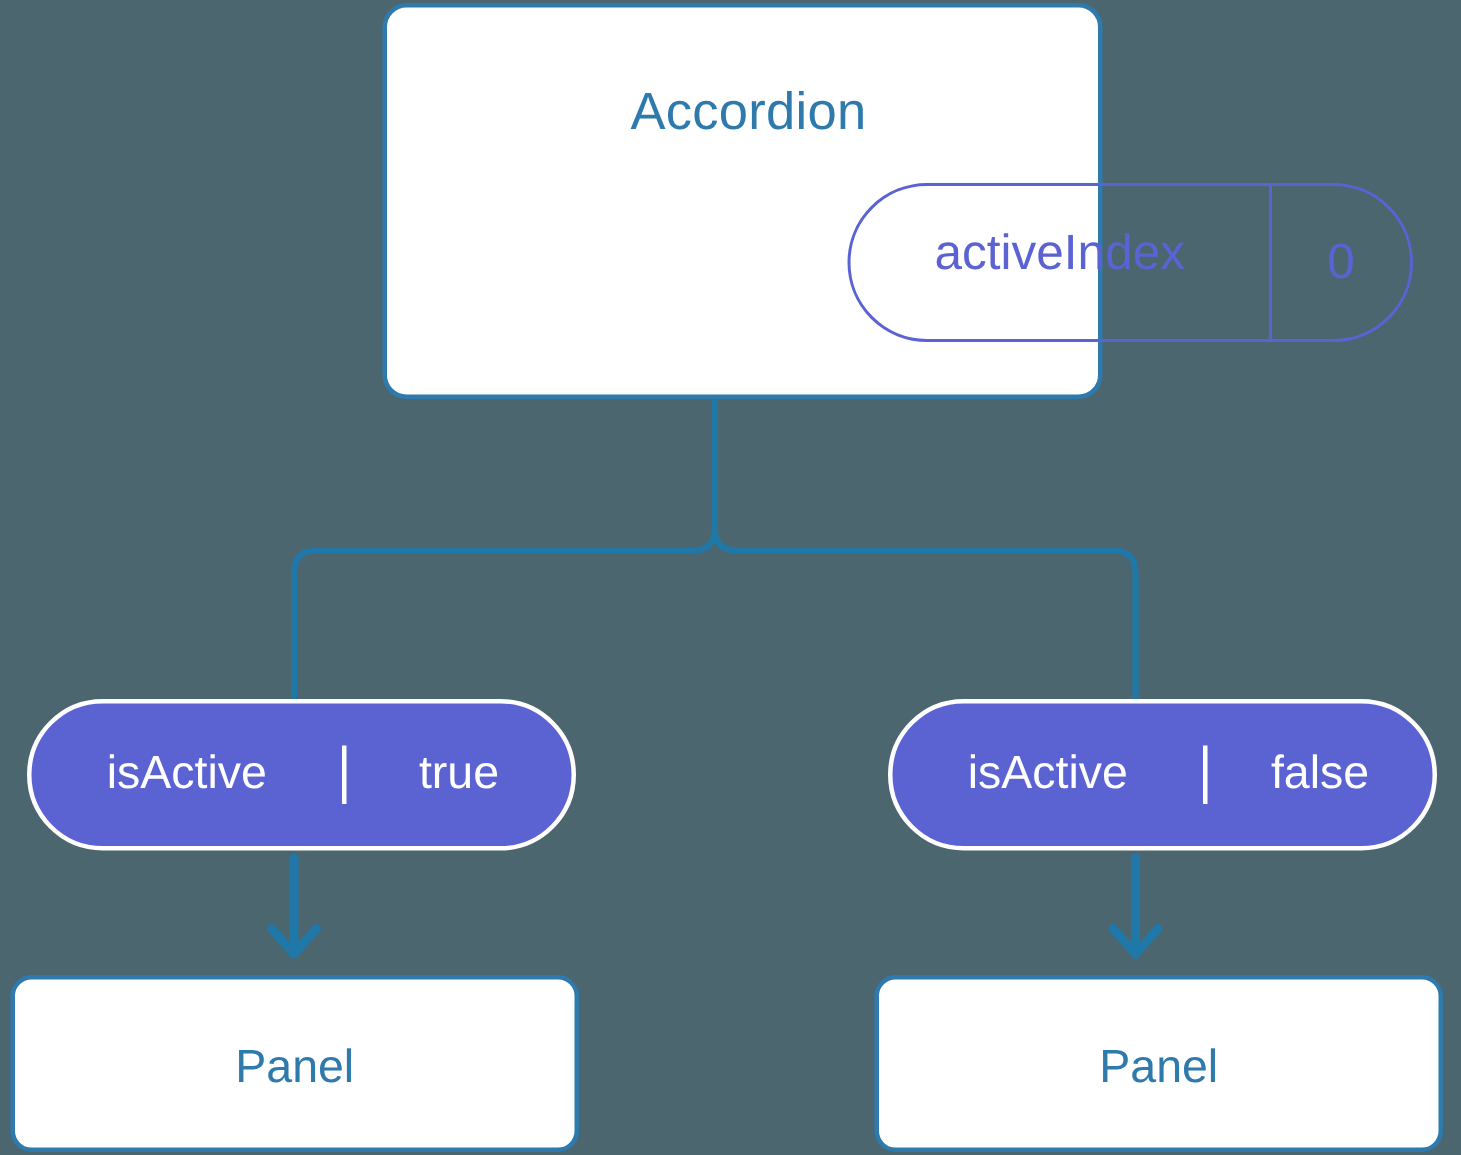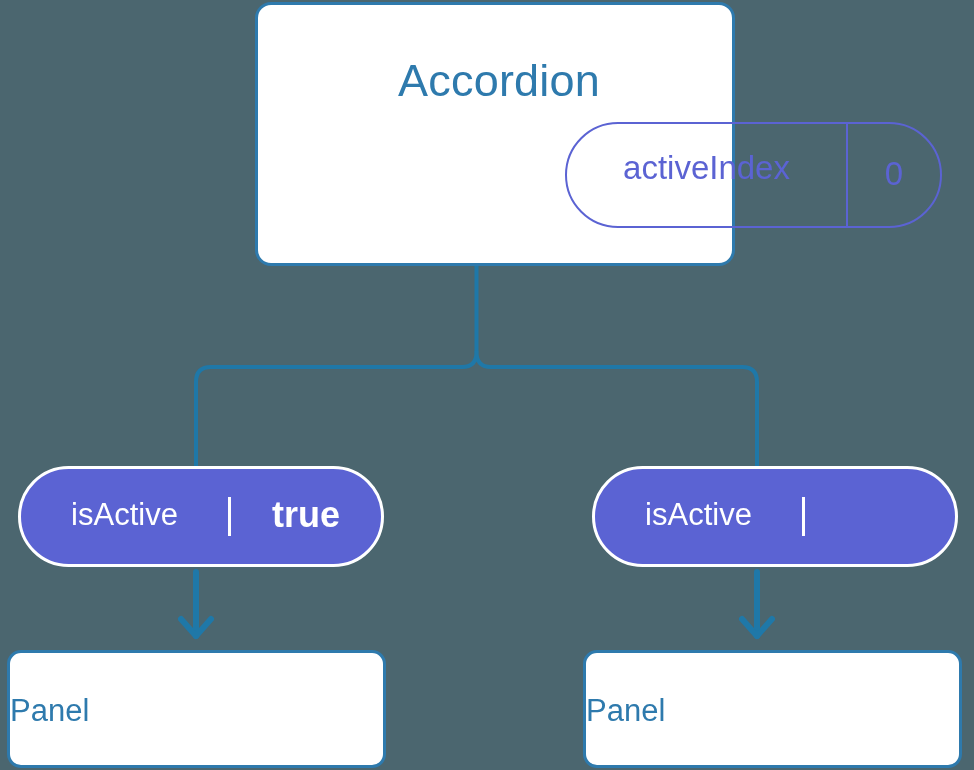--- a/index.html
+++ b/index.html
@@ -40,21 +40,21 @@
     width: 480px;
     height: 264px;
     border-radius: 16px;
   }
   .card-title {
     position: absolute;
     left: 8px;
     right: 0;
     text-align: center;
     color: #2e7aad;
-    font-size: 45px;
+    font-size: 35px;
     letter-spacing: 0.2px;
   }
   #accordion-title { top: 50px; }
 
   
   .pill {
     position: absolute;
     display: flex;
     align-items: stretch;
     box-sizing: border-box;
@@ -98,22 +98,21 @@
     border: 3px solid #ffffff;
     align-items: center;
   }
   .pill.solid .pill-key {
     color: #ffffff;
     font-size: 31px;
     border-right: 3px solid #ffffff;
   }
   .pill.solid .pill-val {
     color: #ffffff;
-    font-size: 36px;
-    font-weight: bold;
+    font-size: 31px;
   }
   #pill-left {
     left: 18px;
     top: 466px;
     width: 366px;
     height: 101px;
   }
   #pill-left .pill-key { flex: 0 0 210px; padding-bottom: 3px; }
   #pill-left .pill-val { flex: 1 1 auto;  padding-bottom: 3px; }
 
@@ -137,20 +136,21 @@
     left: 583px;
     top: 650px;
     width: 379px;
     height: 118px;
   }
   .panel-title {
     position: absolute;
     left: 0;
     right: 0;
     top: 40px;
+    text-align: center;
     color: #2e7aad;
     font-size: 31px;
   }
 </style>
 </head>
 <body>
 
 <div id="stage">
 
   <svg id="wires" viewBox="0 0 974 770" width="974" height="770">
@@ -176,20 +176,21 @@
     </div>
   </div>
 
   <div class="pill solid" id="pill-left">
     <span class="pill-key">isActive</span>
     <span class="pill-val">true</span>
   </div>
 
   <div class="pill solid" id="pill-right">
     <span class="pill-key">isActive</span>
+    <span class="pill-val">false</span>
   </div>
 
   <div class="card" id="panel-left">
     <div class="panel-title">Panel</div>
   </div>
 
   <div class="card" id="panel-right">
     <div class="panel-title">Panel</div>
   </div>
 

